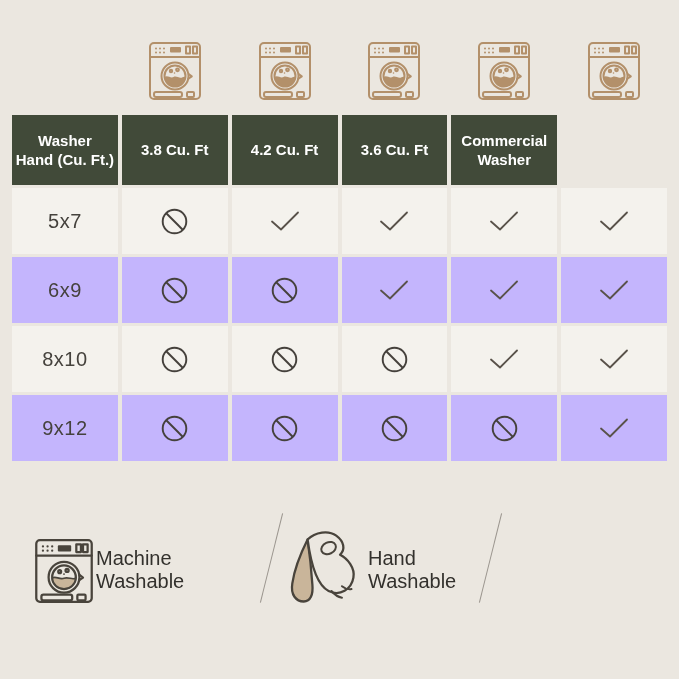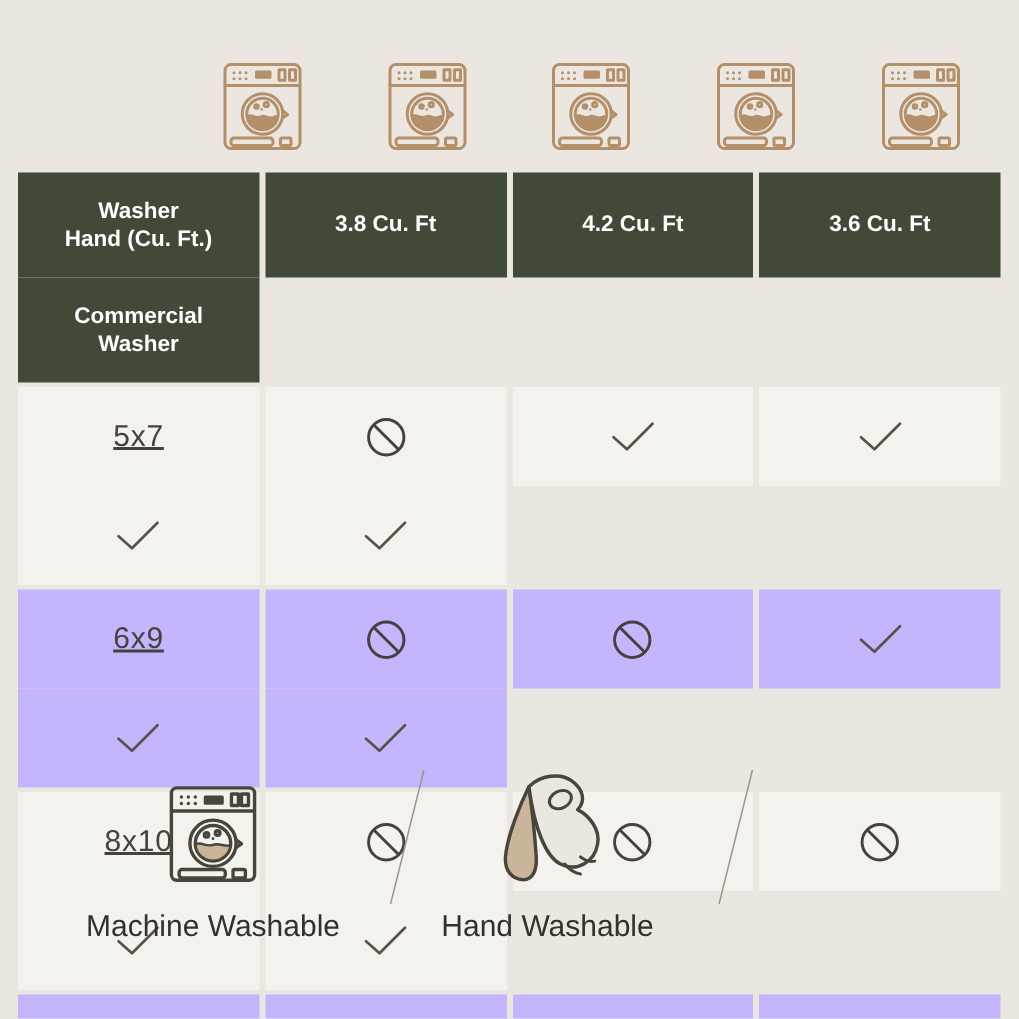--- a/index.html
+++ b/index.html
@@ -17,39 +17,39 @@
     position:absolute; left:12px; top:34px; width:655px;
     display:grid; grid-template-columns:repeat(6,1fr); column-gap:4px;
   }
   .icon-slot { height:70px; display:flex; align-items:flex-end; justify-content:center; }
 
   
   .table {
     position:absolute; left:12px; top:115px; width:655px;
     display:flex; flex-direction:column; row-gap:3px;
   }
-  .trow { display:grid; grid-template-columns:repeat(4,1fr); column-gap:4px; }
+  .trow { display:grid; grid-template-columns:repeat(6,1fr); column-gap:4px; }
   .cell {
     display:flex; flex-direction:column; align-items:center; justify-content:center;
     text-align:center;
   }
   .trow.header .cell {
     height:70px; background:#414a39; color:#ffffff;
     font-size:15px; font-weight:700; line-height:1.3;
   }
   .trow.data .cell { height:66px; }
   .trow.light .cell { background:#f4f2ed; }
   .trow.tan   .cell { background:#c4b5fd; }
-  .rowlabel { font-size:20px; color:#45423d; letter-spacing:0.5px;text-decoration:underline; }
+  .rowlabel { font-size:20px; color:#45423d; letter-spacing:0.5px; }
   .hline { display:block; }
 
   
   .legend-item {
     position:absolute; top:510px; height:120px;
-    display:flex; flex-direction:column; align-items:center; justify-content:space-between;
+    display:flex; flex-direction:row; align-items:center; justify-content:space-between;
   }
   .legend-icon-box { height:90px; display:flex; align-items:center; justify-content:center; }
   .legend-label { font-size:20px; color:#33312d; }
   #legend-machine { left:32px;  width:220px; }
   #legend-hand    { left:272px; width:186px; }
   #legend-robot   { left:488px; width:184px; }
 
   .divider {
     position:absolute; width:1px; height:92px; background:#9b968e;
     top:512px; transform:rotate(14deg); transform-origin:center;

